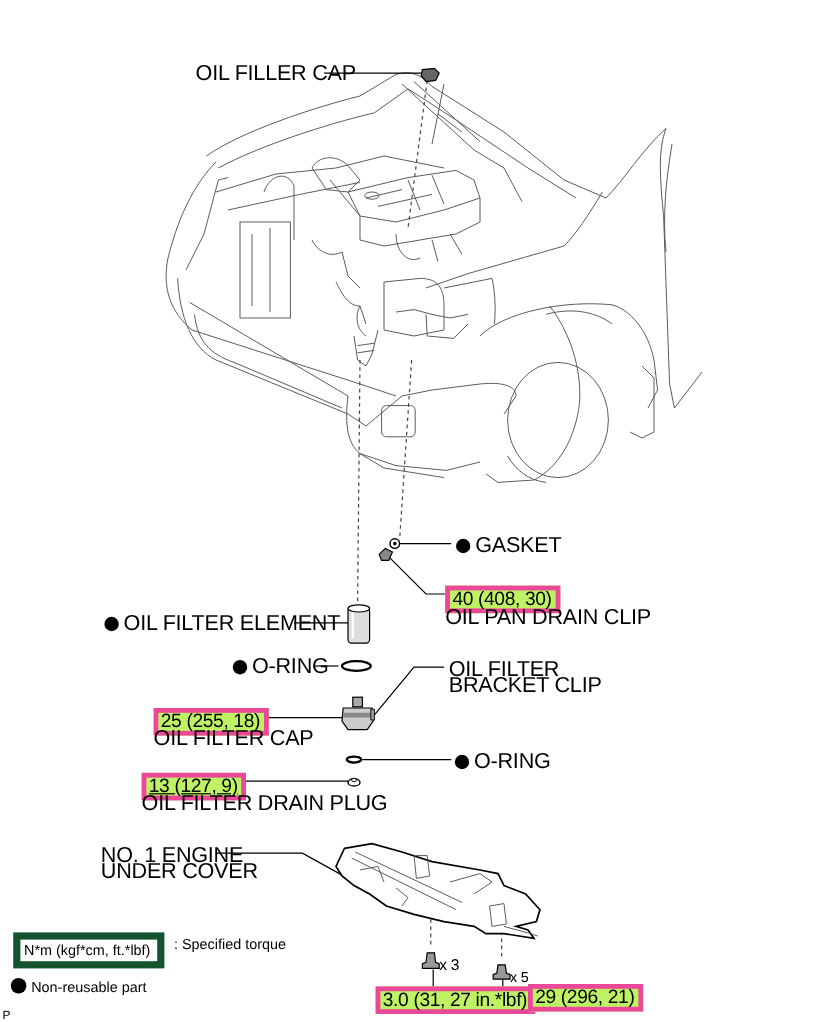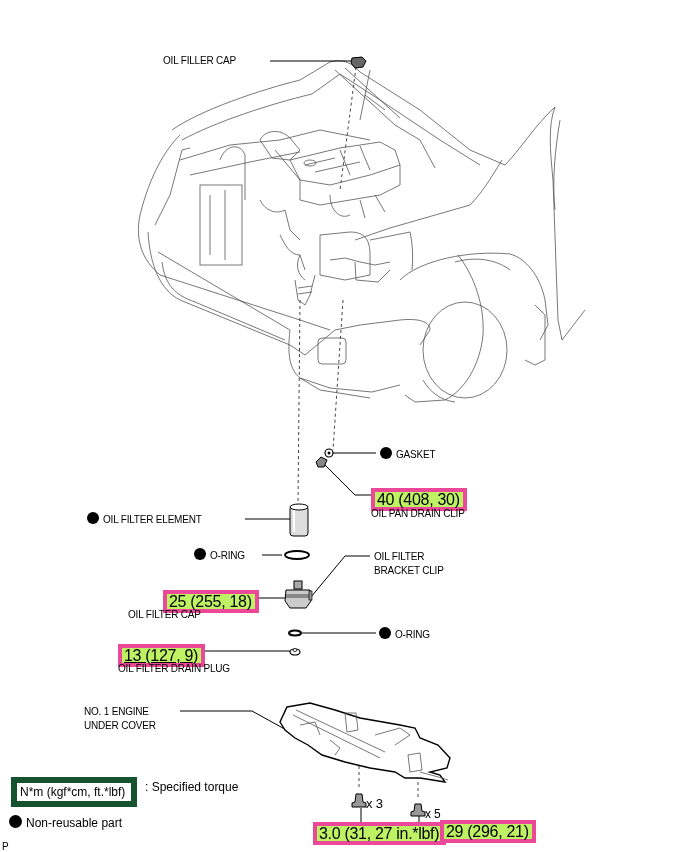--- a/index.html
+++ b/index.html
@@ -1,18 +1,18 @@
 <!DOCTYPE html>
 <html><head>
 <meta charset="utf-8">
 <style>
   html, body { margin: 0; padding: 0; background: #ffffff; }
   body { width: 688px; height: 852px; position: relative; overflow: hidden;
          font-family: "Liberation Sans", sans-serif; color: #000; }
-  .lbl { position: absolute; font-size: 10px; line-height: 14px; white-space: nowrap; letter-spacing: -0.2px; }
+  .lbl { position: absolute; font-size: 18px; line-height: 14px; white-space: nowrap; letter-spacing: -0.2px; }
   .torque { position: absolute; font-size: 16px; line-height: 13px; border: 4px solid #ec4899;
             padding: 1px 3px 1px 2px; background: #bef264; white-space: nowrap; letter-spacing: -0.3px; }
   .dot { display: inline-block; width: 12px; height: 12px; border-radius: 50%; background: #000;
          vertical-align: -1px; margin-right: 4px; }
   svg#art { position: absolute; left: 0; top: 0; }
   .ln { stroke: #000; stroke-width: 1; fill: none; }
   .dr { stroke: #555; stroke-width: 0.8; fill: none; }
   .dash { stroke: #444; stroke-width: 1; fill: none; stroke-dasharray: 3 3; }
   .legend-box { position: absolute; font-size: 12px; line-height: 14px; border: 6px solid #14532d; padding: 2px 6px 2px 3px; white-space: nowrap; }
   .legend-txt { position: absolute; font-size: 12px; line-height: 14px; white-space: nowrap; }
@@ -177,21 +177,21 @@
 
 <div class="lbl" style="left:194px;top:548px;">
   <span class="dot"></span><span>O-RING</span>
 </div>
 
 <div class="lbl" style="left:374px;top:550px;">
   <div>OIL FILTER</div>
   <div>BRACKET CLIP</div>
 </div>
 
-<div class="torque" style="left:128px;top:590px;margin-left:35px;">25 (255, 18)</div>
+<div class="torque" style="left:128px;top:590px;">25 (255, 18)</div>
 <div class="lbl" style="left:128px;top:608px;">OIL FILTER CAP</div>
 
 <div class="lbl" style="left:379px;top:627px;">
   <span class="dot"></span><span>O-RING</span>
 </div>
 
 <div class="torque" style="left:118px;top:644px;text-decoration:underline;">13 (127, 9)</div>
 <div class="lbl" style="left:118px;top:662px;">OIL FILTER DRAIN PLUG</div>
 
 <div class="lbl" style="left:84px;top:705px;">

